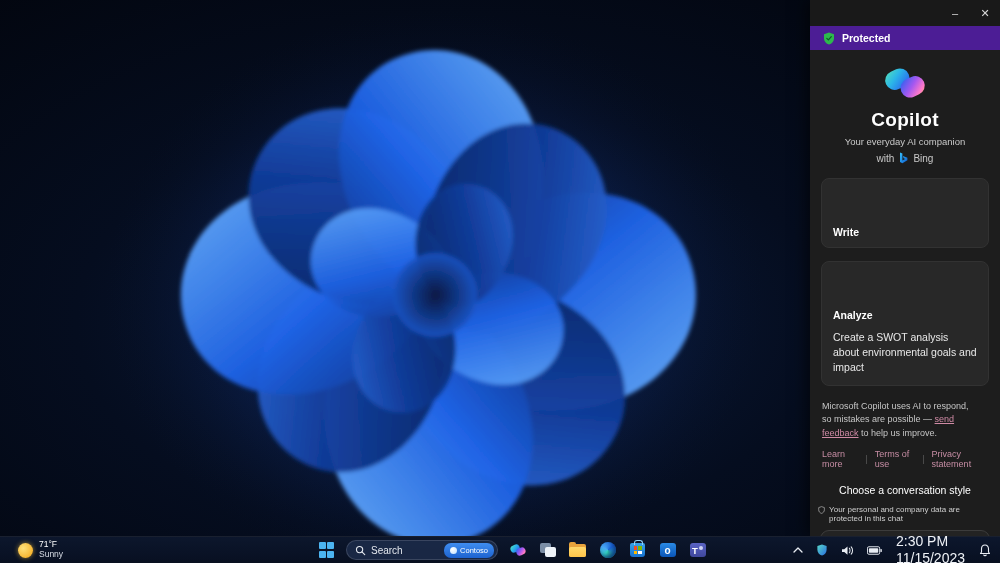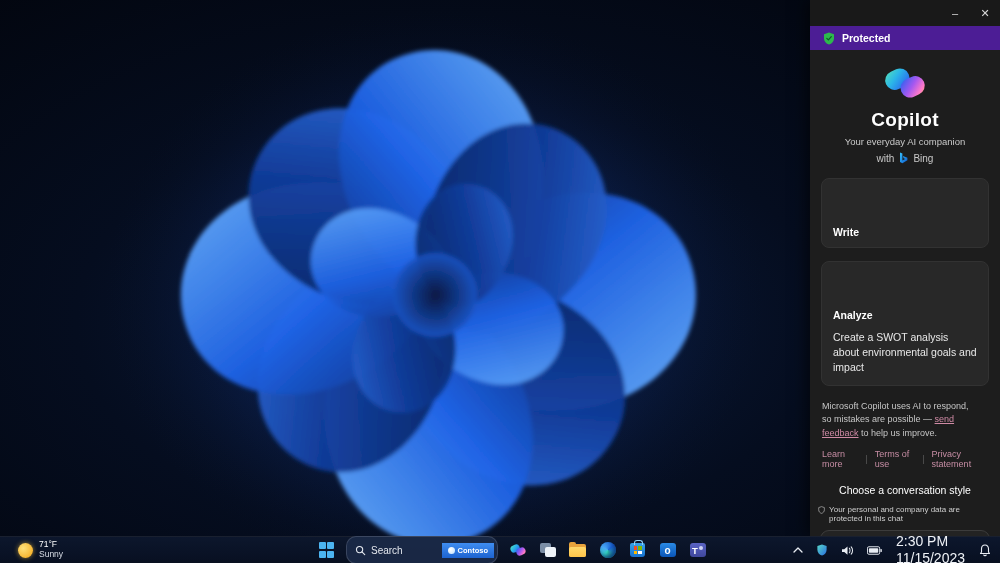--- a/index.html
+++ b/index.html
@@ -19,25 +19,25 @@
     display:flex; align-items:center;padding-left:24px; }
   .tb-weather { position:absolute; left:10px; top:0; bottom:0; display:flex; align-items:center; gap:6px; padding:0 8px; border-radius:4px; cursor:default; }
   .tb-sun { width:15px; height:15px; border-radius:50%; background:radial-gradient(circle at 35% 35%, #ffe17a, #f7b733 70%, #e8951c); box-shadow:0 0 5px rgba(255,200,60,.6); }
   .tb-weather-text { display:flex; flex-direction:column; line-height:1.15; }
   .tb-weather-text .t1 { font-size:8.5px; color:#fff; }
   .tb-weather-text .t2 { font-size:8.5px; color:#d8dde6; }
   .tb-center { margin:0 auto; display:flex; align-items:center; gap:9px; }
   .tb-icon { width:21px; height:21px; display:flex; align-items:center; justify-content:center; border-radius:4px; cursor:pointer; }
   .start-grid { display:grid; grid-template-columns:7px 7px; grid-template-rows:7px 7px; gap:1.5px; }
   .start-grid span { background:#4cb4f0; border-radius:1px; display:block; }
-  .searchbox { height:28px; width:152px; border-radius:10px; background:rgba(28,44,74,.85);
+  .searchbox { height:20px; width:152px; border-radius:10px; background:rgba(28,44,74,.85);
     border:1px solid rgba(255,255,255,.14); display:flex; align-items:center; gap:5px; padding:0 3px 0 8px; cursor:pointer; }
   .searchbox .s-label { font-size:10px; color:#e3e7ee; flex:1; }
-  .search-badge { height:15px; border-radius:0; background:linear-gradient(180deg,#3f8df0,#1d63d0);
-    display:flex; align-items:center; gap:3px; padding:0 6px;font-weight:bold; }
+  .search-badge { height:15px; border-radius:7px; background:linear-gradient(180deg,#3f8df0,#1d63d0);
+    display:flex; align-items:center; gap:3px; padding:0 6px; }
   .search-badge .dot { width:7px; height:7px; border-radius:50%; background:radial-gradient(circle at 35% 35%, #fff, #bfe0ff); }
   .search-badge .b-label { font-size:7.5px; color:#fff; }
   .folder-icon { position:relative; width:17px; height:13px; }
   .folder-icon .back { position:absolute; inset:0; border-radius:2px; background:#e8a33d; }
   .folder-icon .tab { position:absolute; left:0; top:-2px; width:7px; height:4px; border-radius:2px 2px 0 0; background:#e8a33d; }
   .folder-icon .front { position:absolute; left:0; right:0; top:3px; bottom:0; border-radius:2px; background:linear-gradient(180deg,#ffd96b,#fec44a); }
   .taskview-icon { position:relative; width:16px; height:14px; }
   .taskview-icon .b { position:absolute; left:0; top:0; width:11px; height:10px; border-radius:2px; background:#8fa3bc; opacity:.85; }
   .taskview-icon .f { position:absolute; right:0; bottom:0; width:11px; height:10px; border-radius:2px; background:#eef3f9; }
   .edge-icon { width:16px; height:16px; border-radius:50%;

